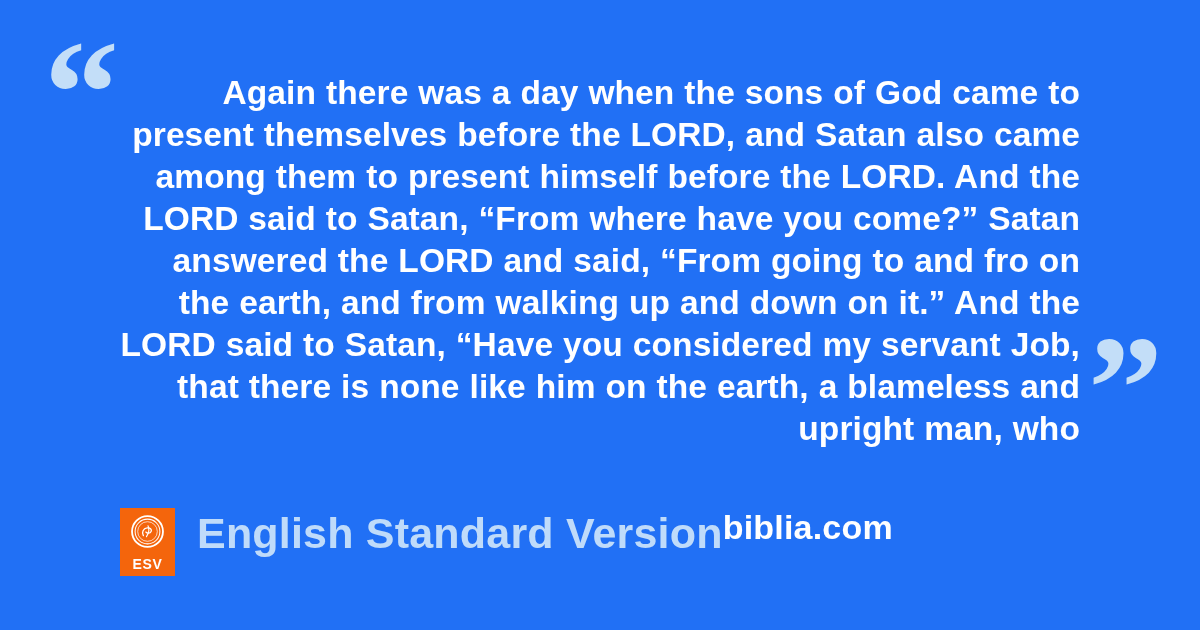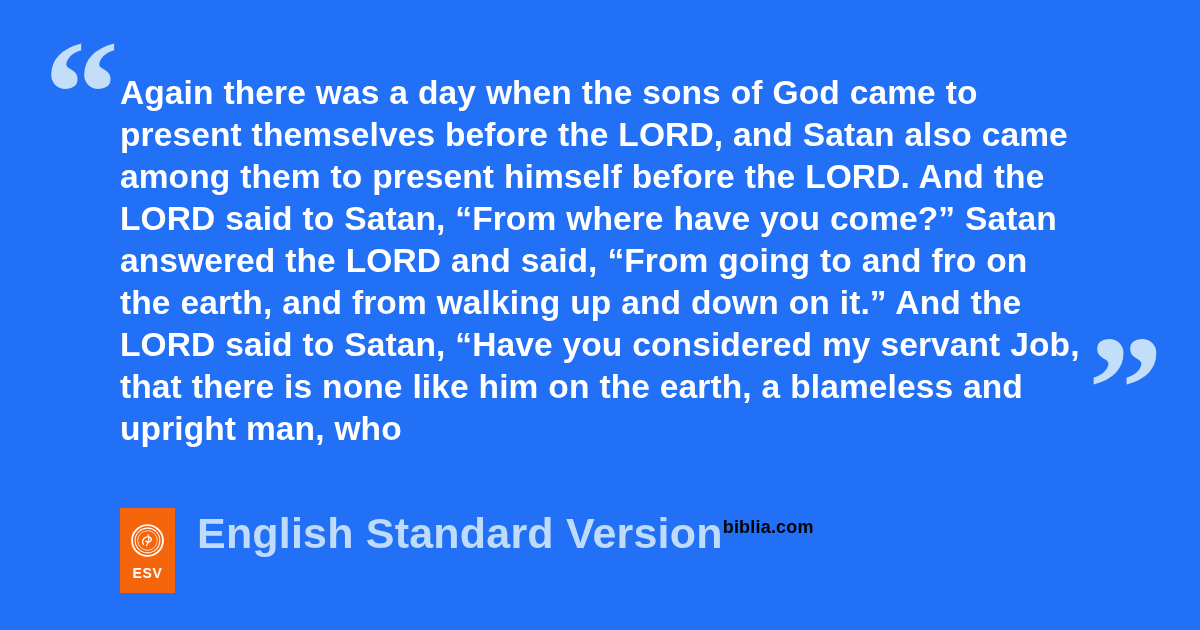--- a/index.html
+++ b/index.html
@@ -43,21 +43,21 @@
     font-size: 150px;
     letter-spacing: -2px;
   }
 
   
   .quote-block {
     position: absolute;
     left: 120px;
     top: 72px;
     width: 960px;
-    text-align: left;
+    text-align: right;
   }
   .quote-text {
     margin: 0;
     color: #ffffff;
     font-family: "Liberation Sans Narrow", "Liberation Sans", sans-serif;
     font-weight: 700;
     font-size: 33.5px;
     line-height: 42px;
     letter-spacing: 0.1px;
     word-spacing: 0.5px;
@@ -68,21 +68,21 @@
   .footer {
     position: absolute;
     left: 120px;
     top: 508px;
     display: flex;
     align-items: flex-start;
   }
 
   .esv-logo {
     width: 55px;
-    height: 85px;
+    height: 68px;
     background: #f4650c;
     display: flex;
     flex-direction: column;
     align-items: center;
     justify-content: center;
     flex: none;
   }
   .esv-seal {
     width: 33px;
     height: 33px;
@@ -110,24 +110,24 @@
     color: #bfdbfa;
     font-family: "Liberation Sans Narrow", "Liberation Sans", sans-serif;
     font-weight: 700;
     font-size: 43px;
     line-height: 46px;
     letter-spacing: 0.2px;
     white-space: nowrap;
   }
   .site-name {
     margin-top: 2px;
-    color: #000000;
+    color: #ffffff;
     font-family: "Liberation Sans Narrow", "Liberation Sans", sans-serif;
     font-weight: 700;
-    font-size: 18px;
+    font-size: 34px;
     line-height: 30px;
     letter-spacing: 0.2px;
     white-space: nowrap;
   }
 </style>
 </head>
 <body>
 
 <div class="card">
 

